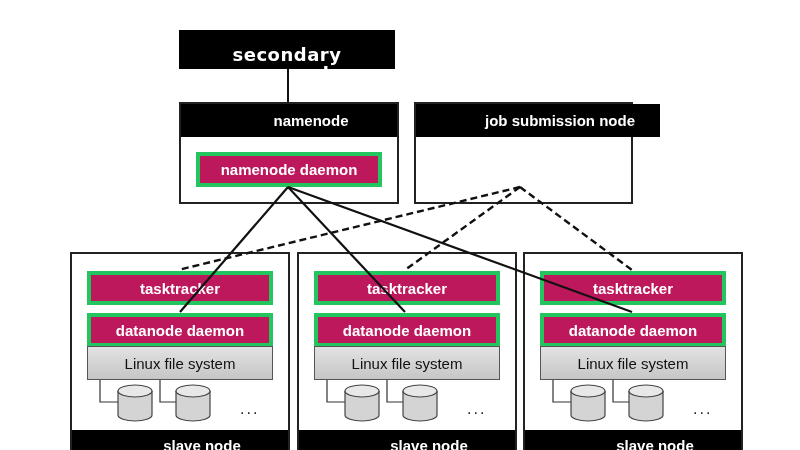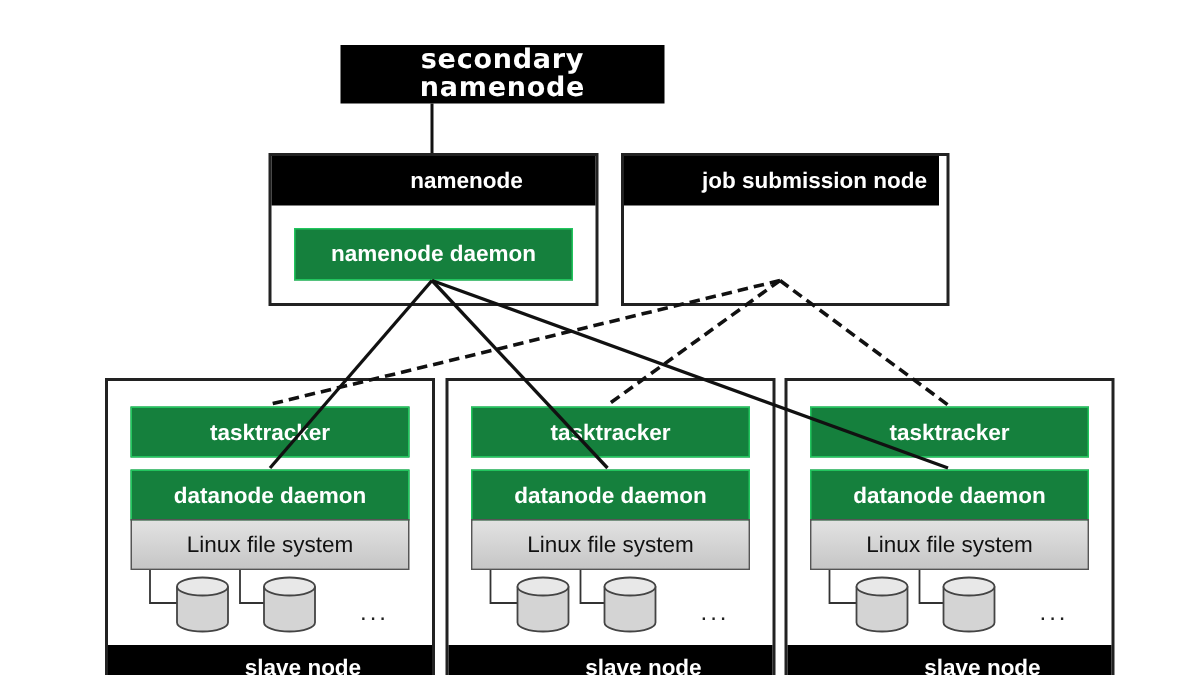--- a/index.html
+++ b/index.html
@@ -1,23 +1,23 @@
 <!DOCTYPE html>
 <html><head>
 <meta charset="utf-8">
 <style>
   html, body { margin: 0; padding: 0; }
   body { width: 800px; height: 450px; background: #ffffff; position: relative; overflow: hidden;
          font-family: "Liberation Sans", "DejaVu Sans", sans-serif; }
   .abs { position: absolute; box-sizing: border-box; }
   .black-hdr { background: #000; color: #fff; font-weight: bold; text-align: center; }
   .node-box { border: 2px solid #222; background: #fff; }
-  .dark { background: #15803d; color: #fff; font-weight: bold; text-align: center; border: 1px solid #22c55e; }
+  .dark { background: #be185d; color: #fff; font-weight: bold; text-align: center; border: 4px solid #22c55e; }
   .light { background: linear-gradient(#e2e2e2, #c6c6c6); color: #111; border: 1px solid #555; }
-  .sec { font-family: "DejaVu Sans", sans-serif; font-size: 18px; line-height: 19px; padding-top: 0px; letter-spacing: 0.5px; margin-left: 48px; }
+  .sec { font-family: "DejaVu Sans", sans-serif; font-size: 18px; line-height: 19px; padding-top: 15px; letter-spacing: 0.5px; }
   .hdr { font-size: 15px; display: flex; align-items: center; justify-content: center; padding-left: 44px; }
   .lbl { font-size: 15px; display: flex; align-items: center; justify-content: center; }
   .dots { font-size: 16px; color: #222; letter-spacing: 2px; }
   svg.wires { position: absolute; left: 0; top: 0; pointer-events: none; }
 </style>
 </head>
 <body>
 
 <div class="abs black-hdr sec" style="left:179px; top:30px; width:216px; height:39px;">
   <span>secondary namenode</span>
@@ -26,21 +26,21 @@
 <div class="abs node-box" style="left:179px; top:102px; width:220px; height:102px;">
   <div class="abs black-hdr hdr" style="left:0; top:0; width:216px; height:33px;">
     <span>namenode</span>
   </div>
   <div class="abs dark lbl" style="left:15px; top:48px; width:186px; height:35px;">
     <span>namenode daemon</span>
   </div>
 </div>
 
 <div class="abs node-box" style="left:414px; top:102px; width:219px; height:102px;">
-  <div class="abs black-hdr hdr" style="left:0; top:0; width:210px; height:33px;">
+  <div class="abs black-hdr hdr" style="left:0; top:0; width:244px; height:33px;">
     <span>job submission node</span>
   </div>
 </div>
 
 <div id="slaves">
     <div class="abs node-box slave" style="top: 252px; width: 220px; height: 210px; left: 70px;">
     <div class="abs dark lbl" style="left:15px; top:17px; width:186px; height:34px;">
       <span class="b-tt">tasktracker</span>
     </div>
     <div class="abs dark lbl" style="left:15px; top:59px; width:186px; height:34px;">

